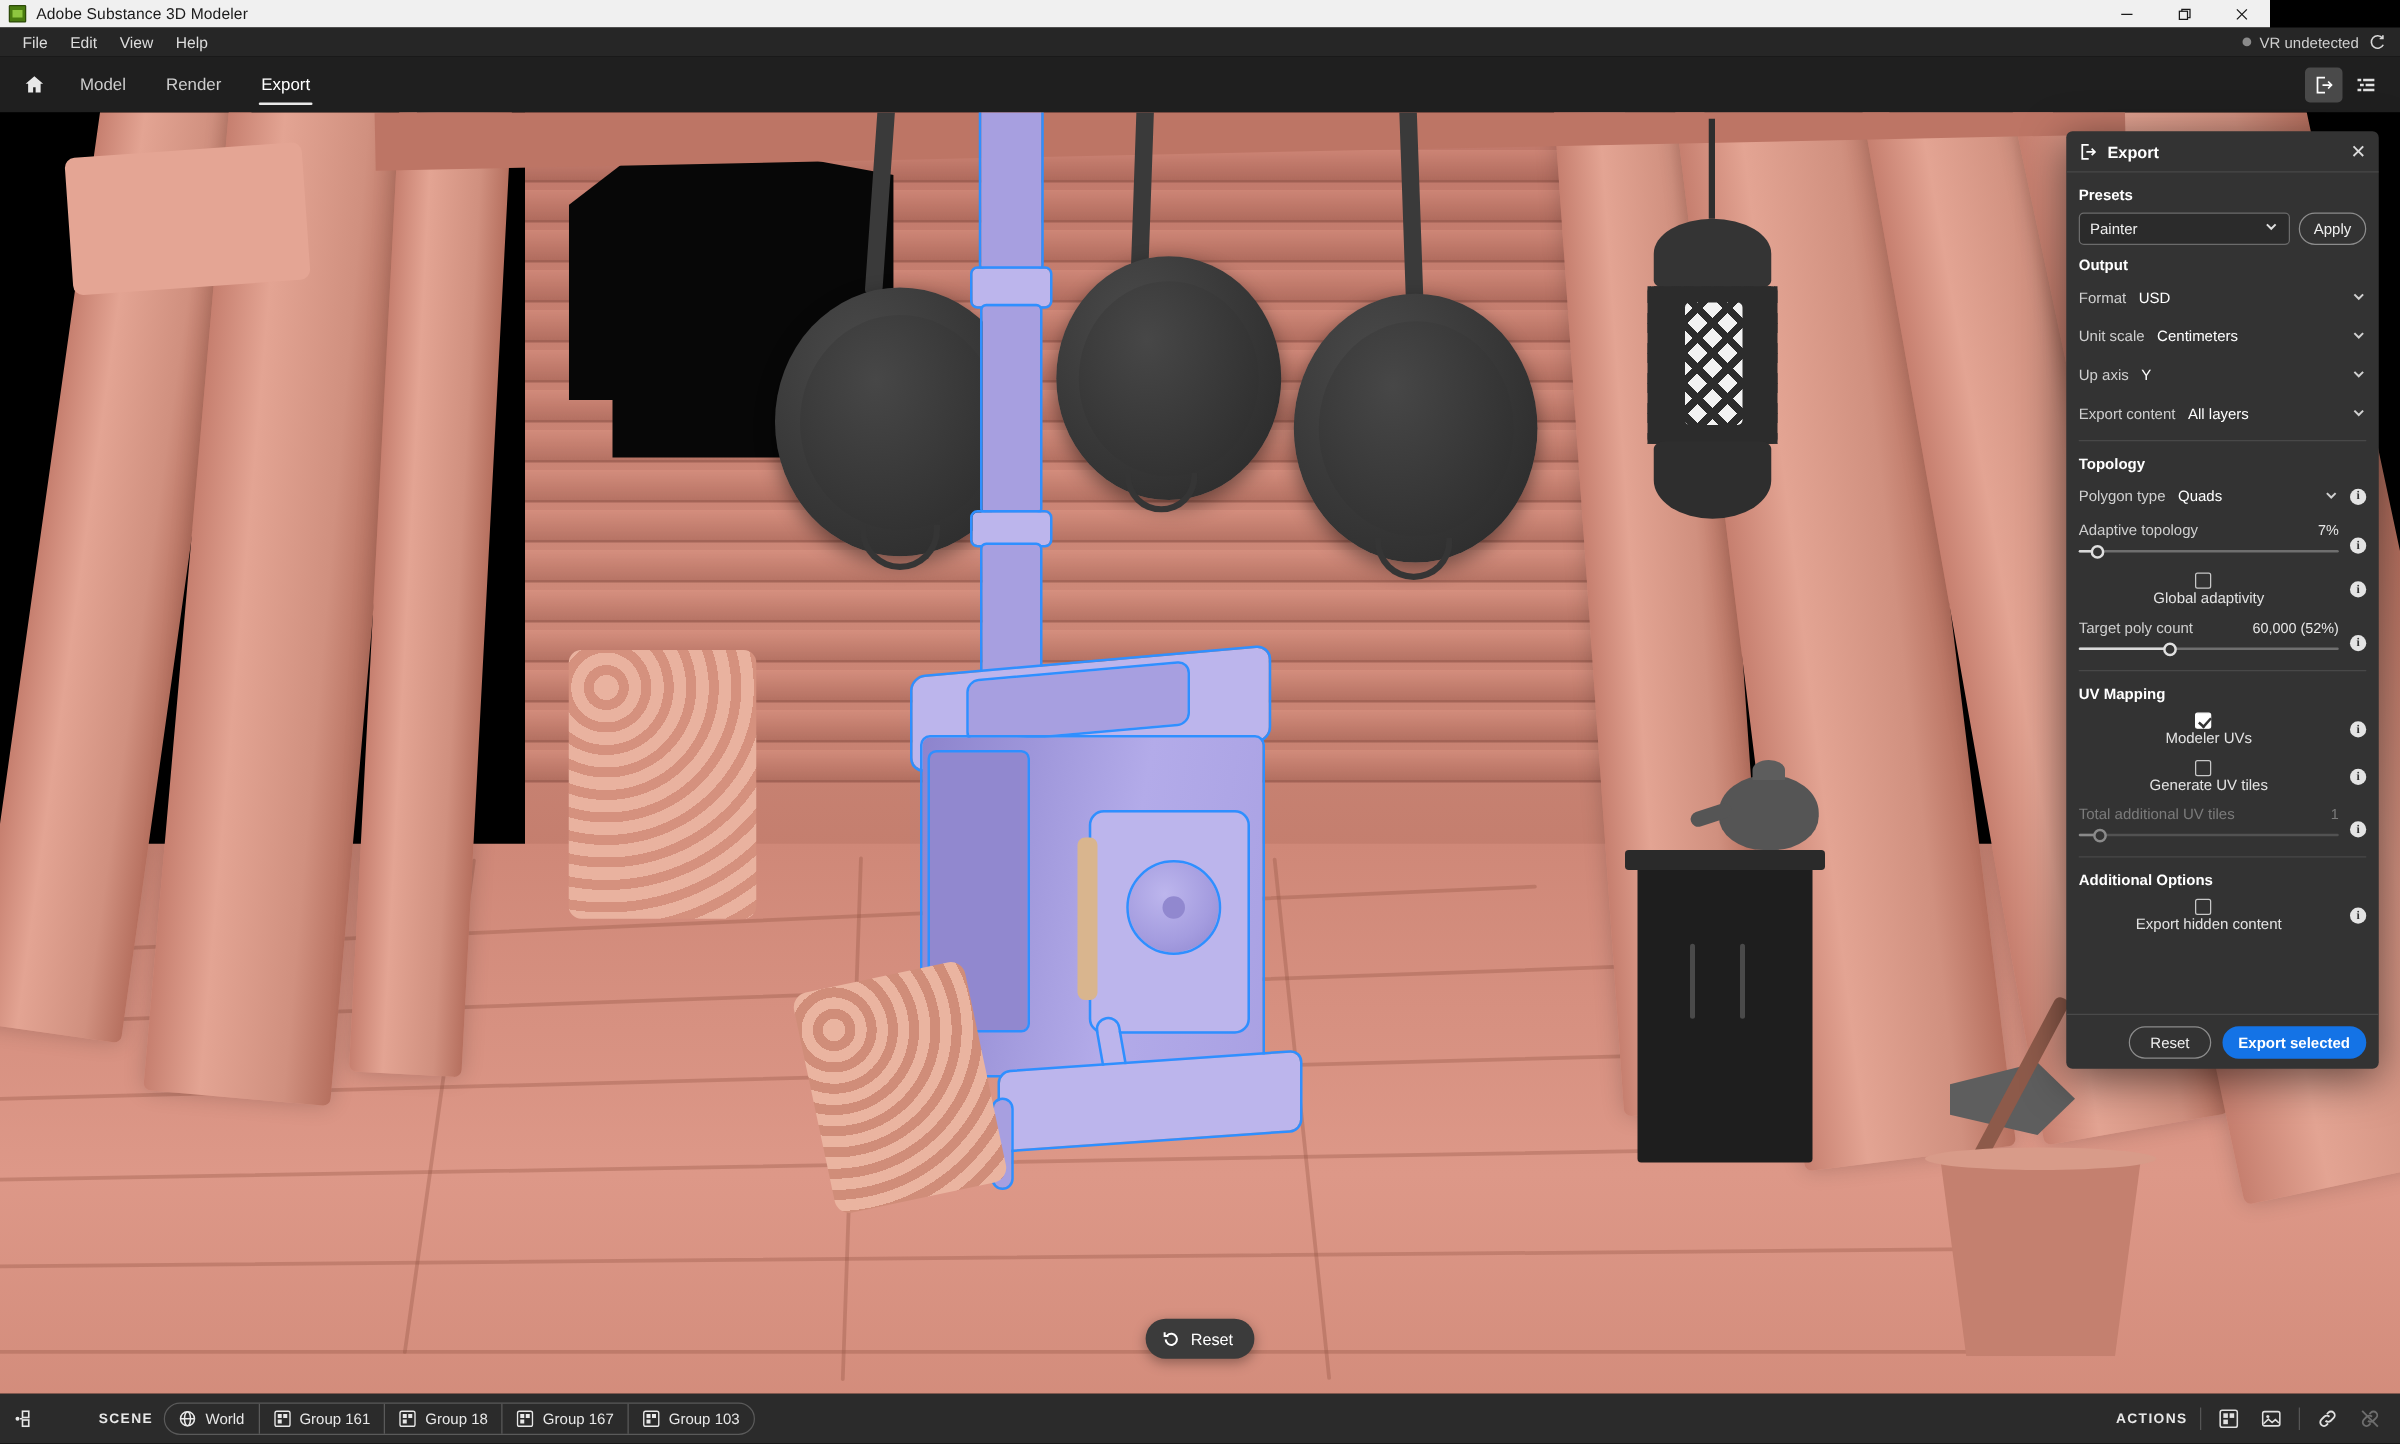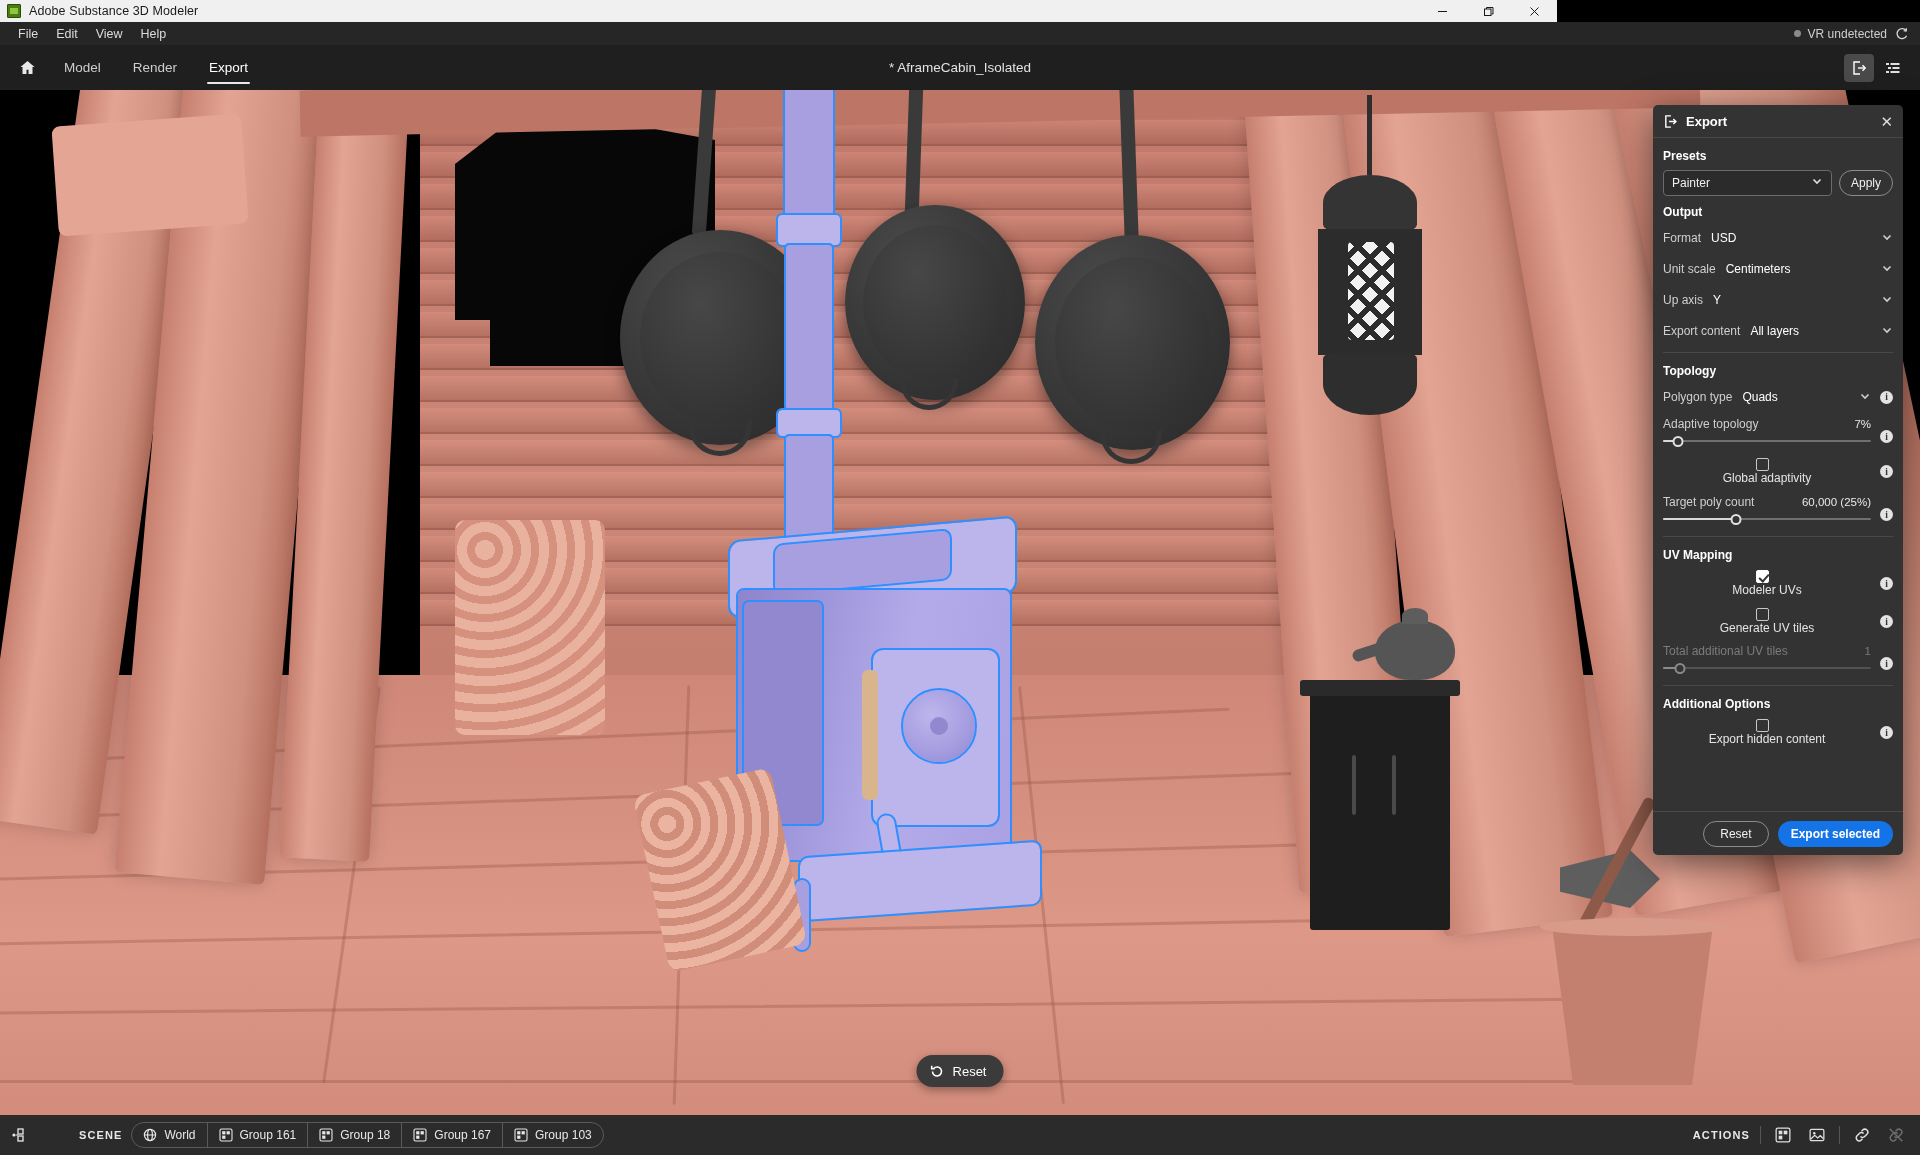--- a/index.html
+++ b/index.html
@@ -6,21 +6,21 @@
   html, body {
     width: 1920px; height: 1155px;
     background: #000;
     font-family: "Liberation Sans", sans-serif;
     overflow: hidden;
   }
   #app { position: relative; width: 1920px; height: 1155px; }
 
   
   .titlebar {
-    position: absolute; top: 0; left: 0; width: 1557px; height: 22px;
+    position: absolute; top: 0; left: 0; width: 1816px; height: 22px;
     background: #f0f0f0; display: flex; align-items: center;
   }
   .tb-logo {
     width: 14px; height: 14px; margin-left: 7px; margin-right: 8px;
     background: #4a7c10; border: 1px solid #2d4a08; border-radius: 1px;
     position: relative;
   }
   .tb-logo::after {
     content: ""; position: absolute; left: 2px; top: 3px; width: 8px; height: 6px;
     background: #8ec63f;
@@ -327,21 +327,20 @@
     </div>
     <div class="tab">
       <span>Model</span>
     </div>
     <div class="tab">
       <span>Render</span>
     </div>
     <div class="tab active">
       <span>Export</span>
     </div>
-    <div class="doc-title">*  AframeCabin_Isolated</div>
     <div class="tabbar-right">
       <div class="tbr-btn active">
         <svg width="16" height="16" viewBox="0 0 16 16" fill="none" stroke="#ffffff" stroke-width="1.4">
           <path d="M9 2H3v12h6"></path>
             <path d="M7 8h7"></path>
             <path d="M11.5 5.2L14.2 8l-2.7 2.8"></path>
         </svg>
       </div>
       <div class="tbr-btn">
         <svg width="16" height="16" viewBox="0 0 16 16" fill="#e0e0e0">
@@ -613,21 +612,21 @@
             <span class="chk-label">Global adaptivity</span>
           </div>
         </div>
         <div class="info">i</div>
       </div>
 
       <div class="ctrl" style="margin-bottom:6px;">
         <div class="ctrl-main">
           <div class="lbl-line">
             <span class="row-label">Target poly count</span>
-            <span class="v">60,000 (25%)</span>
+            <span class="v">60,000 (52%)</span>
           </div>
           <div class="slider">
             <div class="track"></div>
             <div class="fill" style="width:35%"></div>
             <div class="knob" style="left:35%"></div>
           </div>
         </div>
         <div class="info" style="margin-top:8px;">i</div>
       </div>
 

